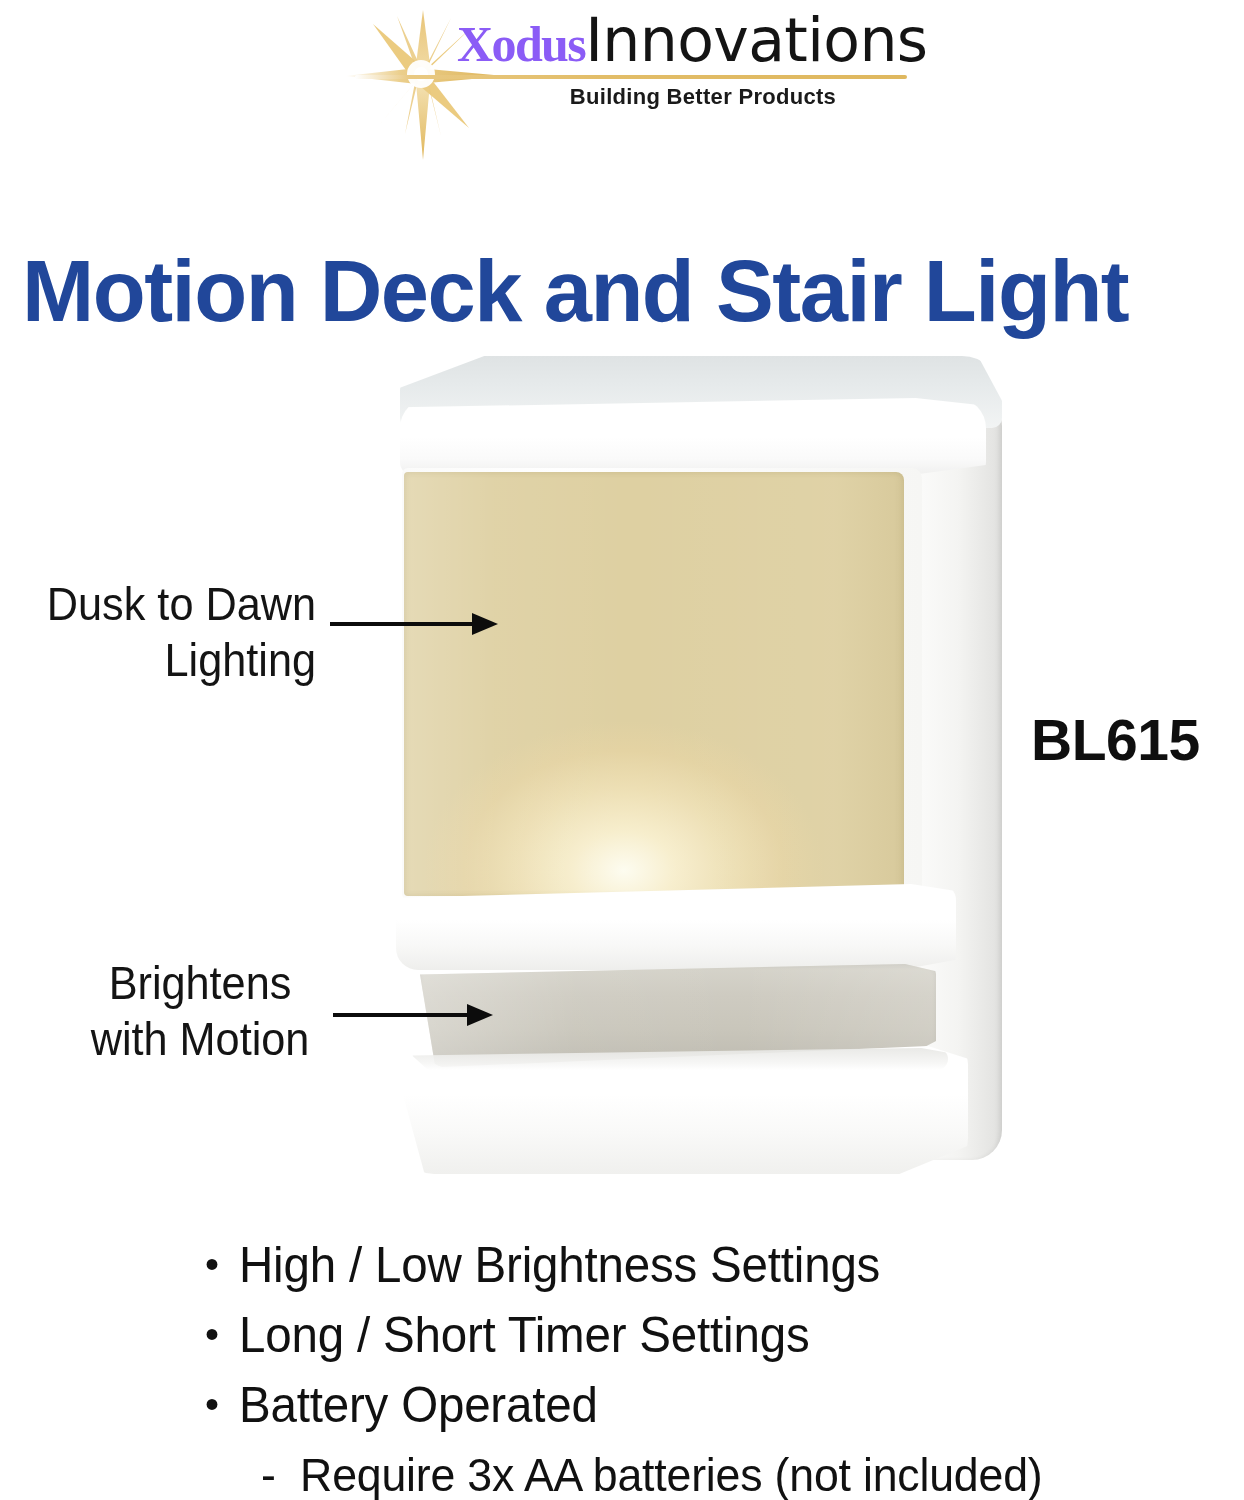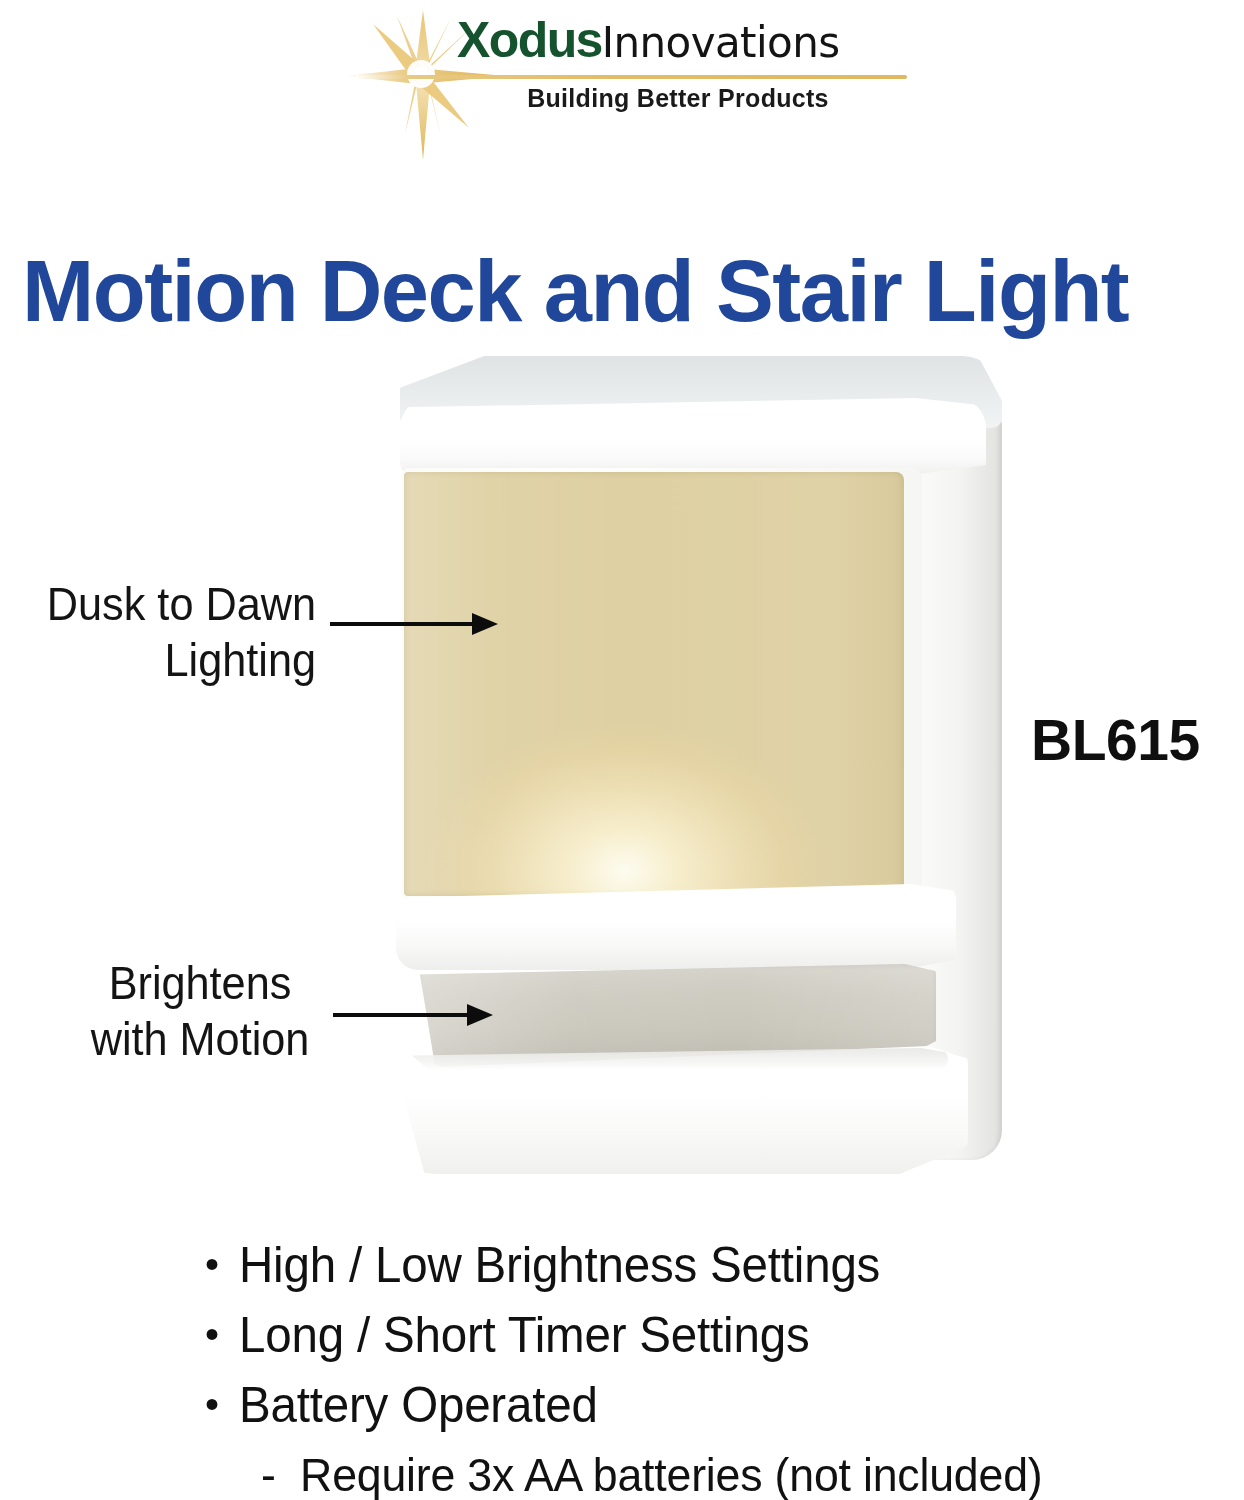--- a/index.html
+++ b/index.html
@@ -38,47 +38,47 @@
     top: 8px;
     width: 450px;
     height: 56px;
     white-space: nowrap;
     line-height: 56px;
   }
   .logo-xodus {
     font-size: 50px;
     font-weight: 700;
     letter-spacing: -1.6px;
-    color: #14532d;
-    font-family: Liberation Sans, sans-serif;
+    color: #8b5cf6;
+    font-family: Liberation Serif, serif;
   }
   .logo-innov {
-    font-size: 42px;
+    font-size: 60px;
     font-weight: 400;
     letter-spacing: -0.6px;
     color: #141414;
     font-family: "DejaVu Sans", sans-serif;
     margin-top: 44px;
   }
   .logo-rule {
     position: absolute;
     left: 10px;
     top: 71px;
     width: 552px;
     height: 4px;
     background: linear-gradient(to right, #ffffff 0%, #e9c982 10%, #e2bd68 45%, #dfb85f 100%);
     border-radius: 2px;
   }
   .logo-tagline {
     position: absolute;
-    left: 123px;
+    left: 148px;
     top: 80px;
     width: 420px;
     text-align: center;
-    font-size: 25px;
+    font-size: 22px;
     font-weight: 700;
     letter-spacing: 0.3px;
     color: #1a1a1a;
     font-family: "Liberation Sans", sans-serif;
   }
 
   
   .page-title {
     position: absolute;
     left: 22px;

